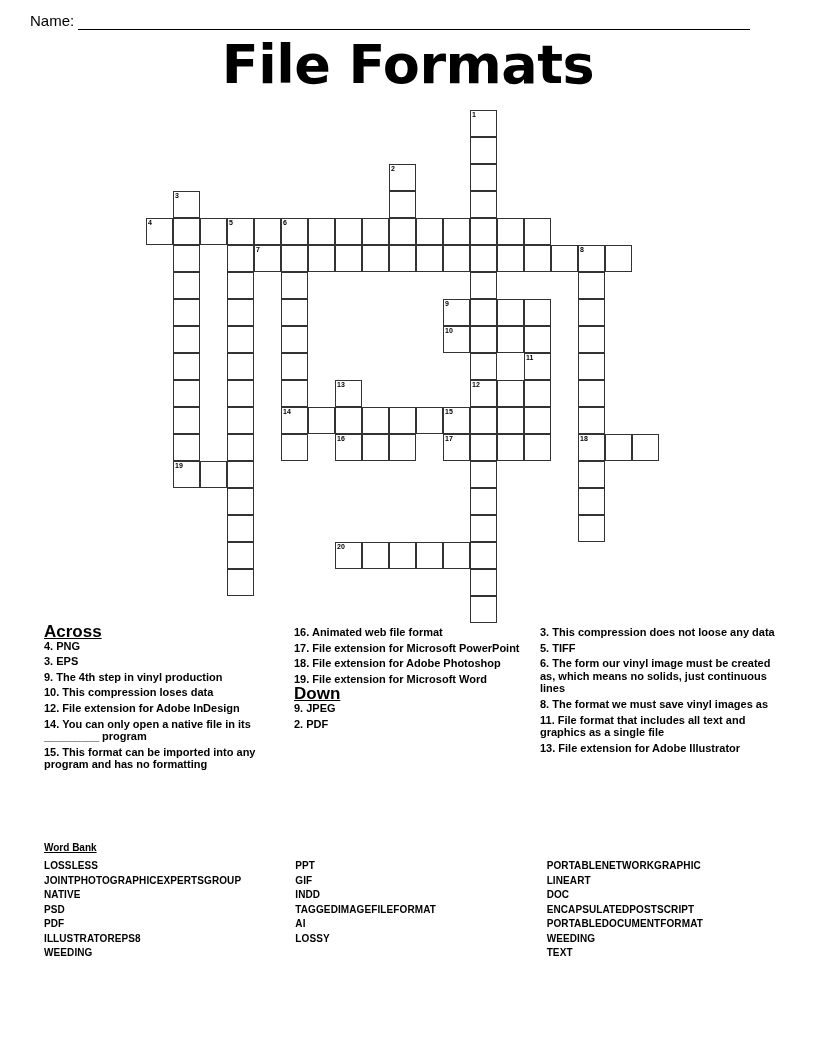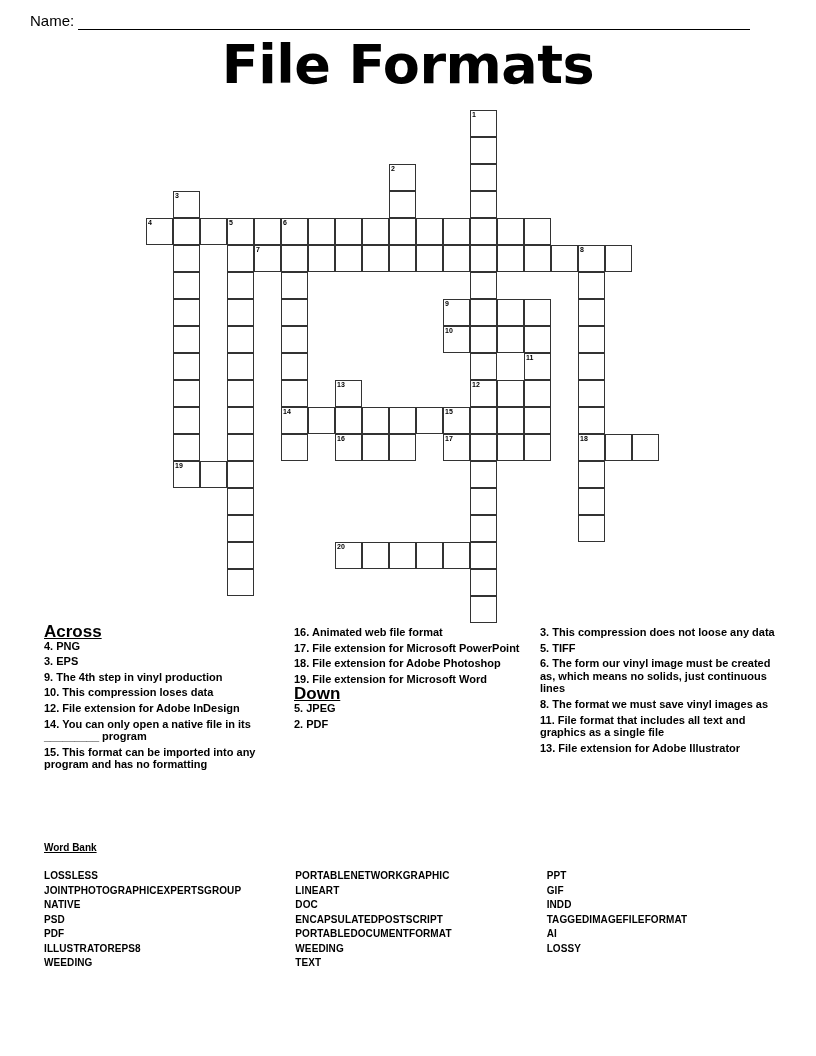--- a/index.html
+++ b/index.html
@@ -107,21 +107,21 @@
   #wordbank {
     position: absolute;
     left: 44px;
     top: 842px;
     width: 740px;
   }
   .wb-head {
     font-size: 10px;
     font-weight: bold;
     text-decoration: underline;
-    margin-bottom: 16px;
+    margin-bottom: 6px;
   }
   .wb-cols {
     display: flex;
     gap: 14px;
     align-items: flex-start;
   }
   .wb-col {
     width: 240px;
   }
   .wb-word {
@@ -314,21 +314,21 @@
       <div class="clue-item">12. File extension for Adobe InDesign</div>
       <div class="clue-item">14. You can only open a native file in its _________ program</div>
       <div class="clue-item">15. This format can be imported into any program and has no formatting</div>
     </div>
   <div class="clue-col mid" id="clue-col-2">
       <div class="clue-item">16. Animated web file format</div>
       <div class="clue-item">17. File extension for Microsoft PowerPoint</div>
       <div class="clue-item">18. File extension for Adobe Photoshop</div>
       <div class="clue-item">19. File extension for Microsoft Word</div>
       <div class="clue-head">Down</div>
-      <div class="clue-item">5. JPEG</div>
+      <div class="clue-item">9. JPEG</div>
       <div class="clue-item">2. PDF</div>
     </div>
   <div class="clue-col right" id="clue-col-3">
       <div class="clue-item">3. This compression does not loose any data</div>
       <div class="clue-item">5. TIFF</div>
       <div class="clue-item">6. The form our vinyl image must be created as, which means no solids, just continuous lines</div>
       <div class="clue-item">8. The format we must save vinyl images as</div>
       <div class="clue-item">11. File format that includes all text and graphics as a single file</div>
       <div class="clue-item">13. File extension for Adobe Illustrator</div>
     </div>
@@ -340,30 +340,30 @@
       <div class="wb-col">
         <div class="wb-word">LOSSLESS</div>
         <div class="wb-word">JOINTPHOTOGRAPHICEXPERTSGROUP</div>
         <div class="wb-word">NATIVE</div>
         <div class="wb-word">PSD</div>
         <div class="wb-word">PDF</div>
         <div class="wb-word">ILLUSTRATOREPS8</div>
         <div class="wb-word">WEEDING</div>
       </div>
       <div class="wb-col">
+        <div class="wb-word">PPT</div>
+        <div class="wb-word">GIF</div>
+        <div class="wb-word">INDD</div>
+        <div class="wb-word">TAGGEDIMAGEFILEFORMAT</div>
+        <div class="wb-word">AI</div>
+        <div class="wb-word">LOSSY</div>
+      </div>
+      <div class="wb-col">
         <div class="wb-word">PORTABLENETWORKGRAPHIC</div>
         <div class="wb-word">LINEART</div>
         <div class="wb-word">DOC</div>
         <div class="wb-word">ENCAPSULATEDPOSTSCRIPT</div>
         <div class="wb-word">PORTABLEDOCUMENTFORMAT</div>
         <div class="wb-word">WEEDING</div>
         <div class="wb-word">TEXT</div>
       </div>
-      <div class="wb-col">
-        <div class="wb-word">PPT</div>
-        <div class="wb-word">GIF</div>
-        <div class="wb-word">INDD</div>
-        <div class="wb-word">TAGGEDIMAGEFILEFORMAT</div>
-        <div class="wb-word">AI</div>
-        <div class="wb-word">LOSSY</div>
-      </div>
     </div>
 </div>
 
 </body></html>

